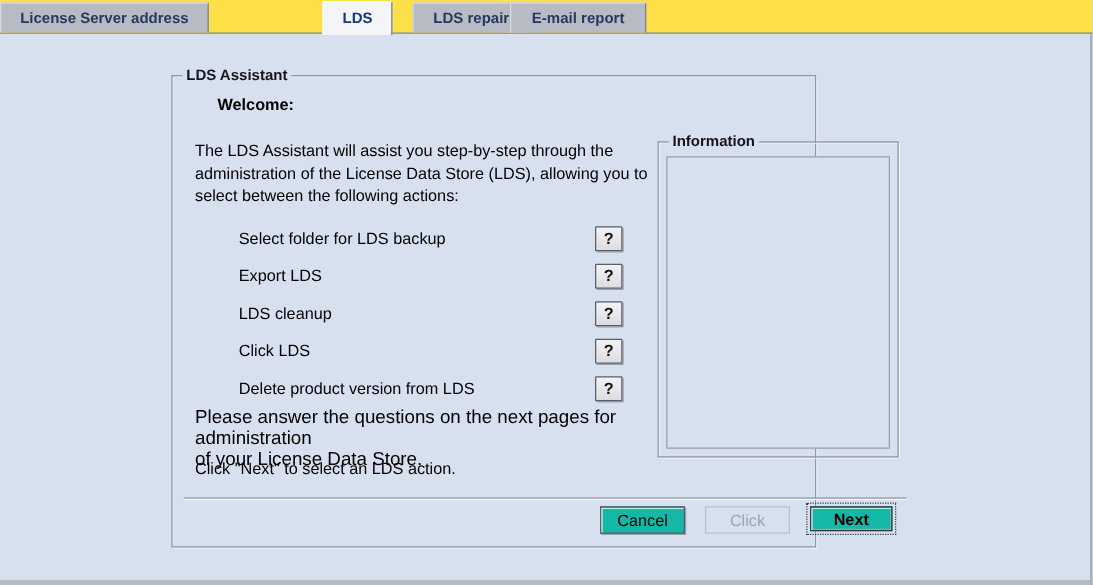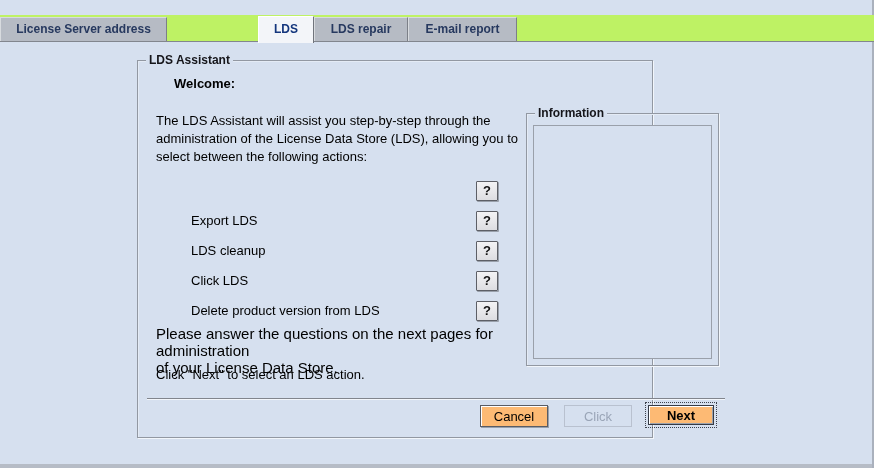--- a/index.html
+++ b/index.html
@@ -8,21 +8,21 @@
     font-family:"Liberation Sans","DejaVu Sans",sans-serif;
     background:#d6e0ef;
   }
   .window{
     position:relative;width:874px;height:468px;background:#d6e0ef;
     box-shadow:inset -2px 0 0 #aab1bd, inset 0 -4px 0 #b6bcc6;
   }
   
   .tabbar{
     position:absolute;top:0;left:0;width:874px;height:27px;
-    background:#bef264;border-bottom:1px solid #82868e;box-sizing:border-box;margin-top:15px;
+    background:#fde047;border-bottom:1px solid #82868e;box-sizing:border-box;
   }
   .tab{
     position:absolute;top:2px;height:24px;box-sizing:border-box;
     background:#b6bbc4;
     border-top:1px solid #d8dbdf;border-left:1px solid #d8dbdf;border-right:1px solid #7c8088;
     text-align:center;line-height:22px;font-weight:bold;font-size:12px;color:#27395f;
     cursor:default;
   }
   .tab.active{
     top:1px;height:27px;z-index:3;background:#f3f5f9;
@@ -61,21 +61,21 @@
     font-family:inherit;font-weight:bold;font-size:13px;line-height:16px;color:#111;
     text-align:center;padding:0;cursor:default;
   }
   
   .separator{
     position:absolute;left:9px;top:337px;width:578px;height:0;
     border-top:1px solid #81858d;border-bottom:1px solid #f3f6fb;
   }
   .btn{
     position:absolute;top:344px;width:68px;height:22px;box-sizing:border-box;
-    background:#fdba74;border:1px solid #595c64;
+    background:#14b8a6;border:1px solid #595c64;
     box-shadow:1px 1px 0 #98a0ac, inset 1px 1px 0 #ffffff;
     font-family:inherit;font-size:13px;color:#000;text-align:center;padding:0;cursor:default;
   }
   .btn.cancel{left:342px;}
   .btn.back{
     left:426px;background:transparent;border:1px solid #b9c1cf;color:#9aa5b7;
     box-shadow:none;
   }
   .next-wrap{
     position:absolute;left:507px;top:341px;display:block;width:72px;height:26px;
@@ -88,34 +88,35 @@
   }
 </style>
 </head>
 <body>
 
 <div class="window">
 
   <div class="tabbar">
     <div class="tab" style="left:0;width:167px">License Server address</div>
     <div class="tab active" style="left:258px;width:56px">LDS</div>
-    <div class="tab" style="left:314px;width:94px">LDS repair</div>
+    <div class="tab" style="left:330px;width:94px">LDS repair</div>
     <div class="tab" style="left:408px;width:109px">E-mail report</div>
   </div>
 
   <div class="groupbox assistant">
     <span class="gb-title">LDS Assistant</span>
 
     <div class="welcome">Welcome:</div>
 
     <div class="intro">The LDS Assistant will assist you step-by-step through the
 administration of the License Data Store (LDS), allowing you to
 select between the following actions:</div>
 
     <div class="action-row" style="top:119px">
+      <span class="action-label">Select folder for LDS backup</span>
       <button class="help-btn">?</button>
     </div>
     <div class="action-row" style="top:149px">
       <span class="action-label">Export LDS</span>
       <button class="help-btn">?</button>
     </div>
     <div class="action-row" style="top:179px">
       <span class="action-label">LDS cleanup</span>
       <button class="help-btn">?</button>
     </div>

